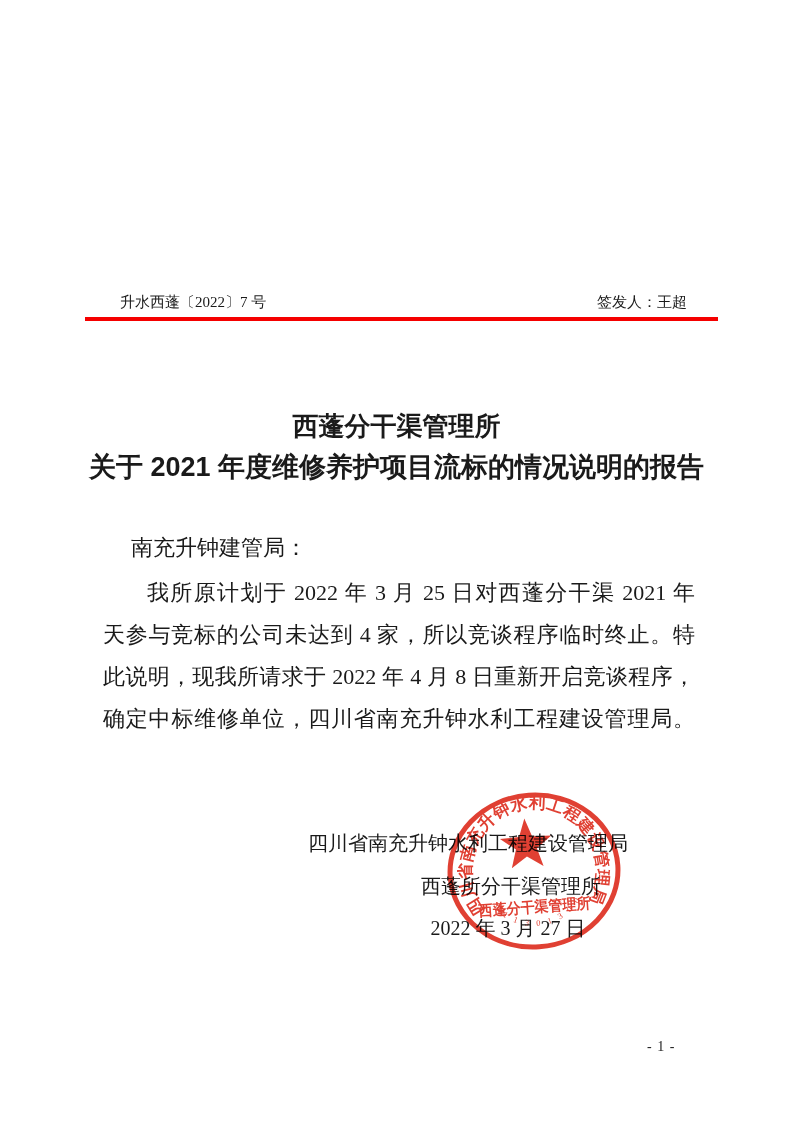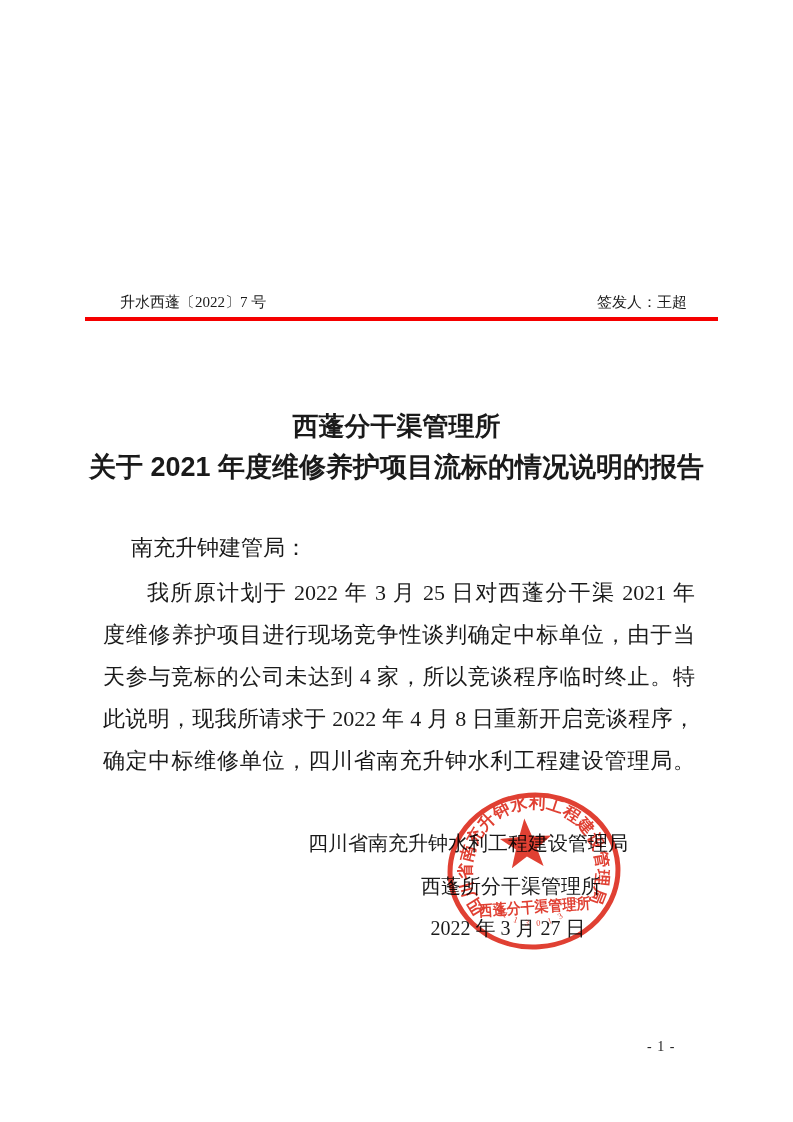--- a/index.html
+++ b/index.html
@@ -109,21 +109,20 @@
 
   <div class="red-rule"></div>
 
   <div class="title1">西蓬分干渠管理所</div>
   <div class="title2">关于 2021 年度维修养护项目流标的情况说明的报告</div>
 
   <div class="salutation">南充升钟建管局：</div>
 
   <div class="body-block">
     <div class="body-line indent">我所原计划于 2022 年 3 月 25 日对西蓬分干渠 2021 年</div>
-    <div class="body-line">度维修养护项目进行现场竞争性谈判确定中标单位，由于当</div>
     <div class="body-line">天参与竞标的公司未达到 4 家，所以竞谈程序临时终止。特</div>
     <div class="body-line">此说明，现我所请求于 2022 年 4 月 8 日重新开启竞谈程序，</div>
     <div class="body-line">确定中标维修单位，四川省南充升钟水利工程建设管理局。</div>
   </div>
 
   <div class="sig-line sig-org1">四川省南充升钟水利工程建设管理局</div>
   <div class="sig-line sig-org2">西蓬所分干渠管理所</div>
   <div class="sig-line sig-date">2022 年 3 月 27 日</div>
 
   <div class="seal">

